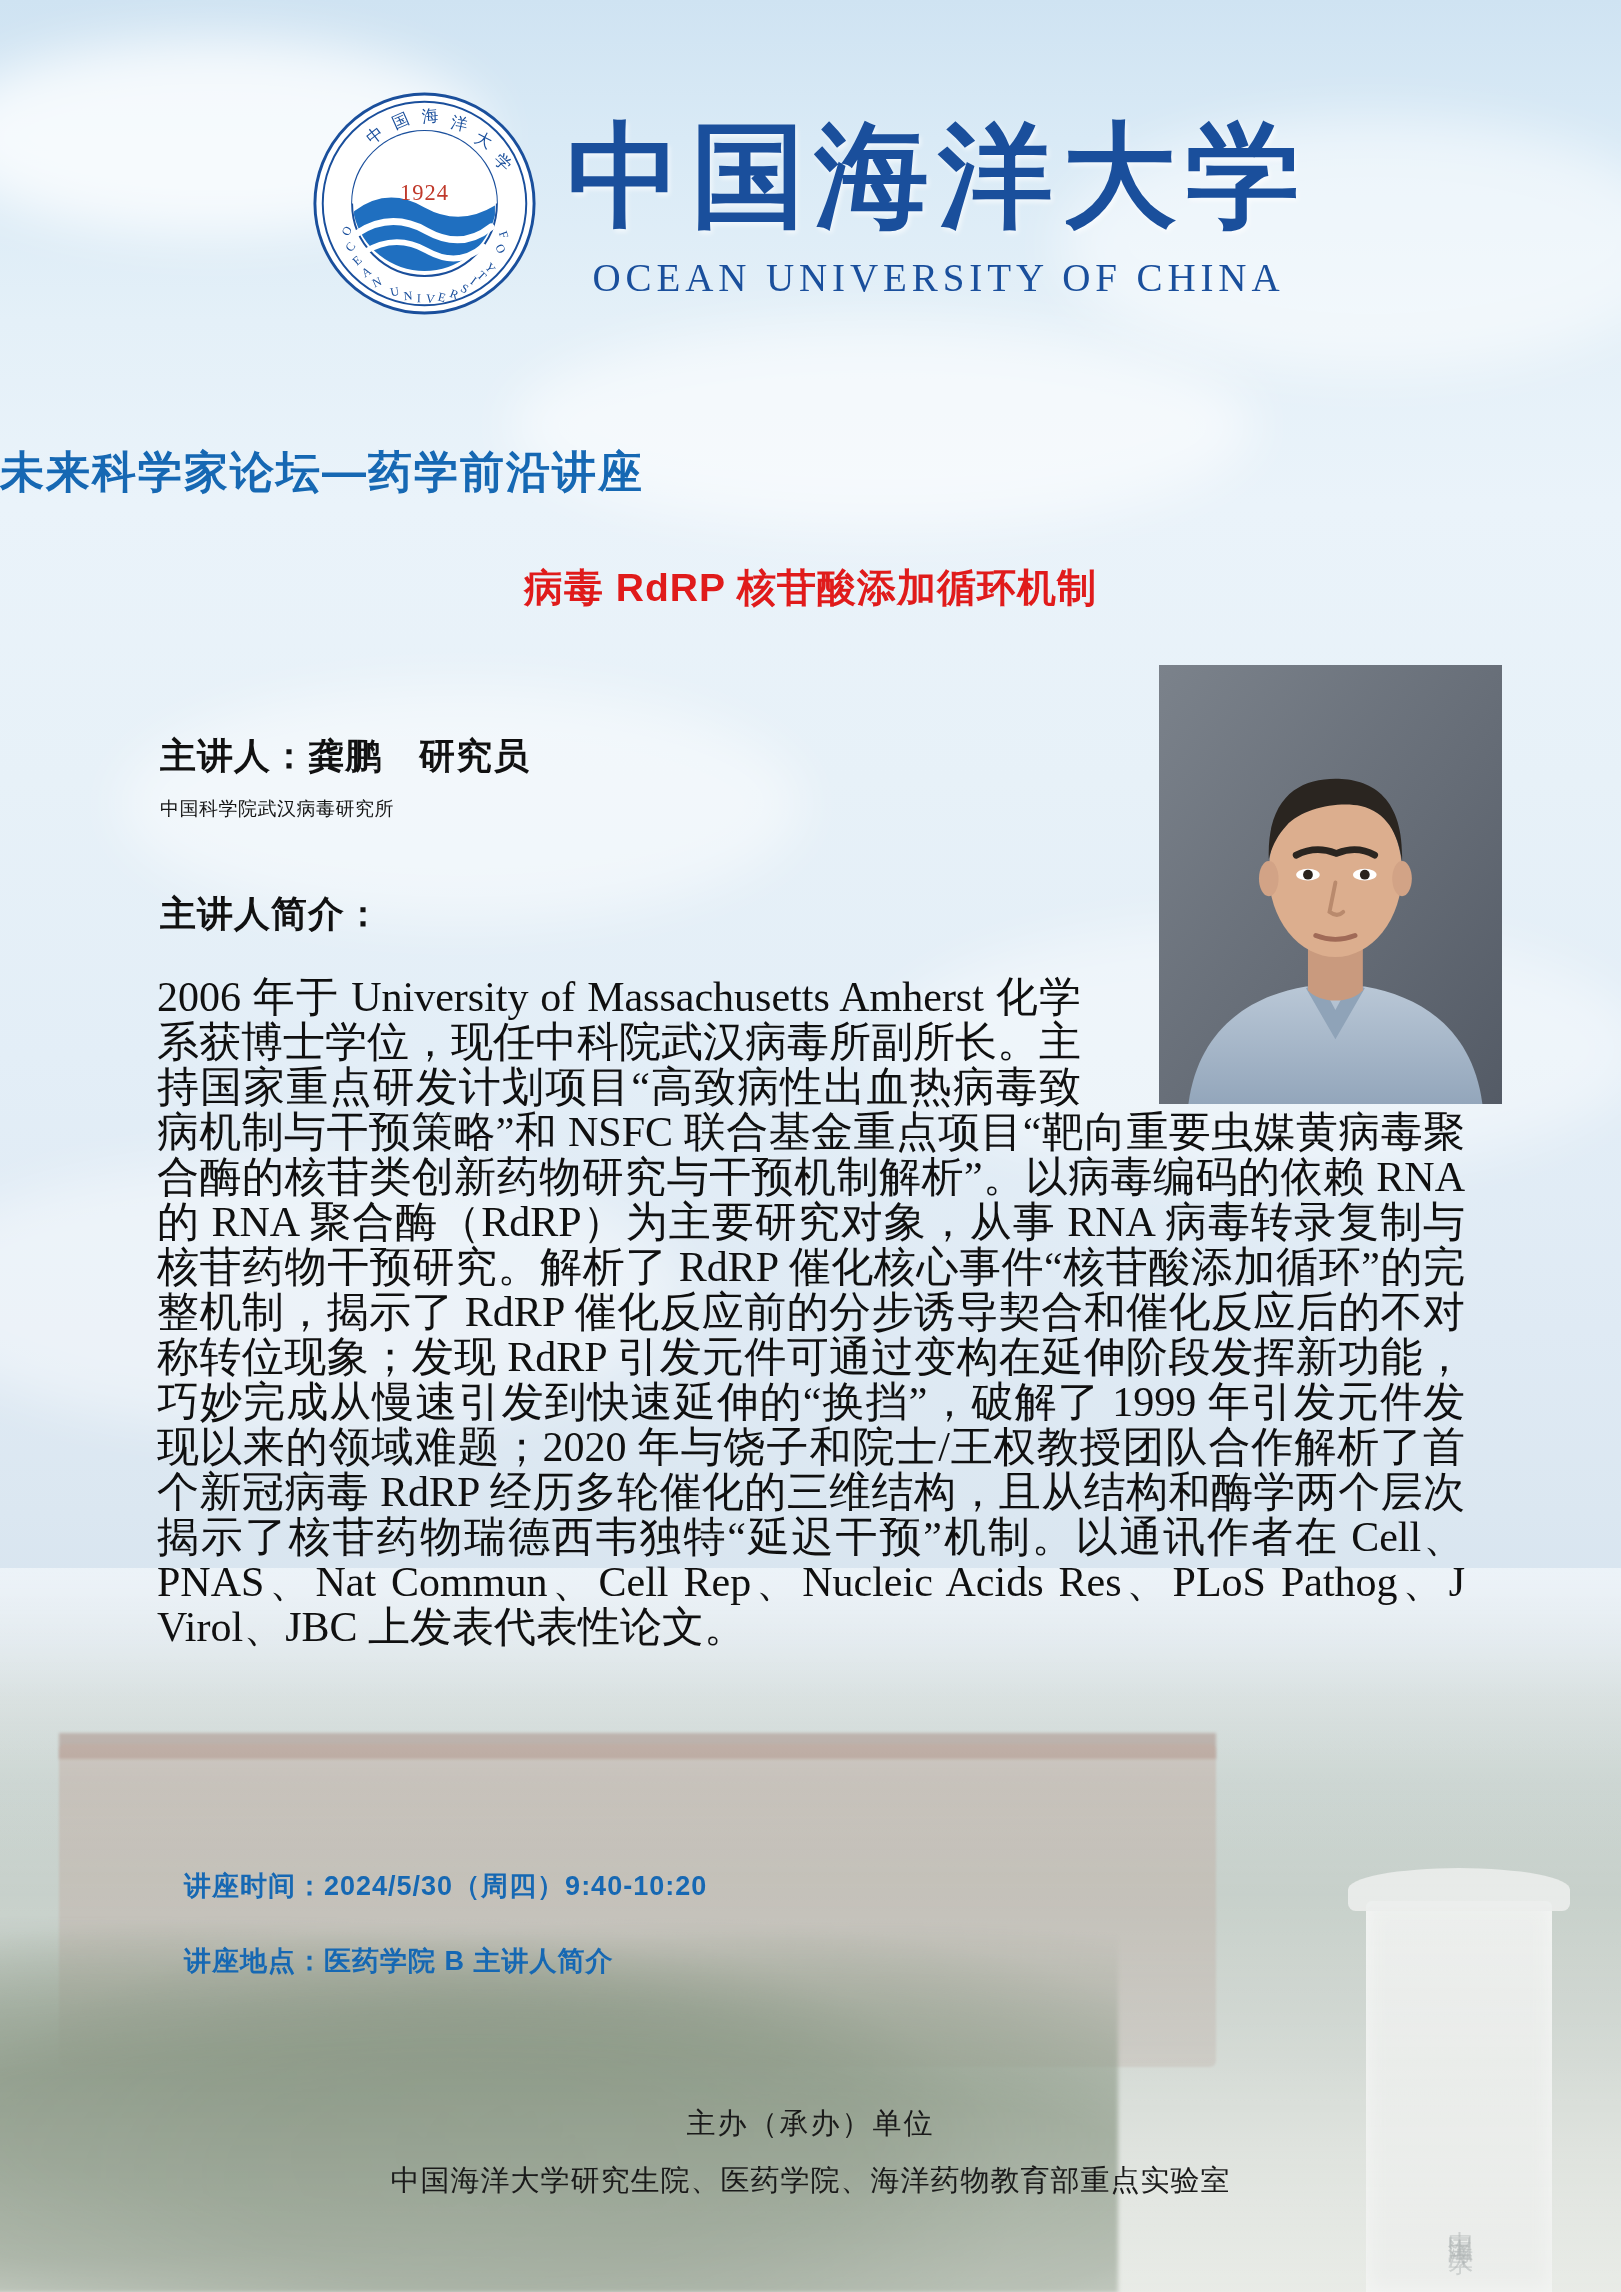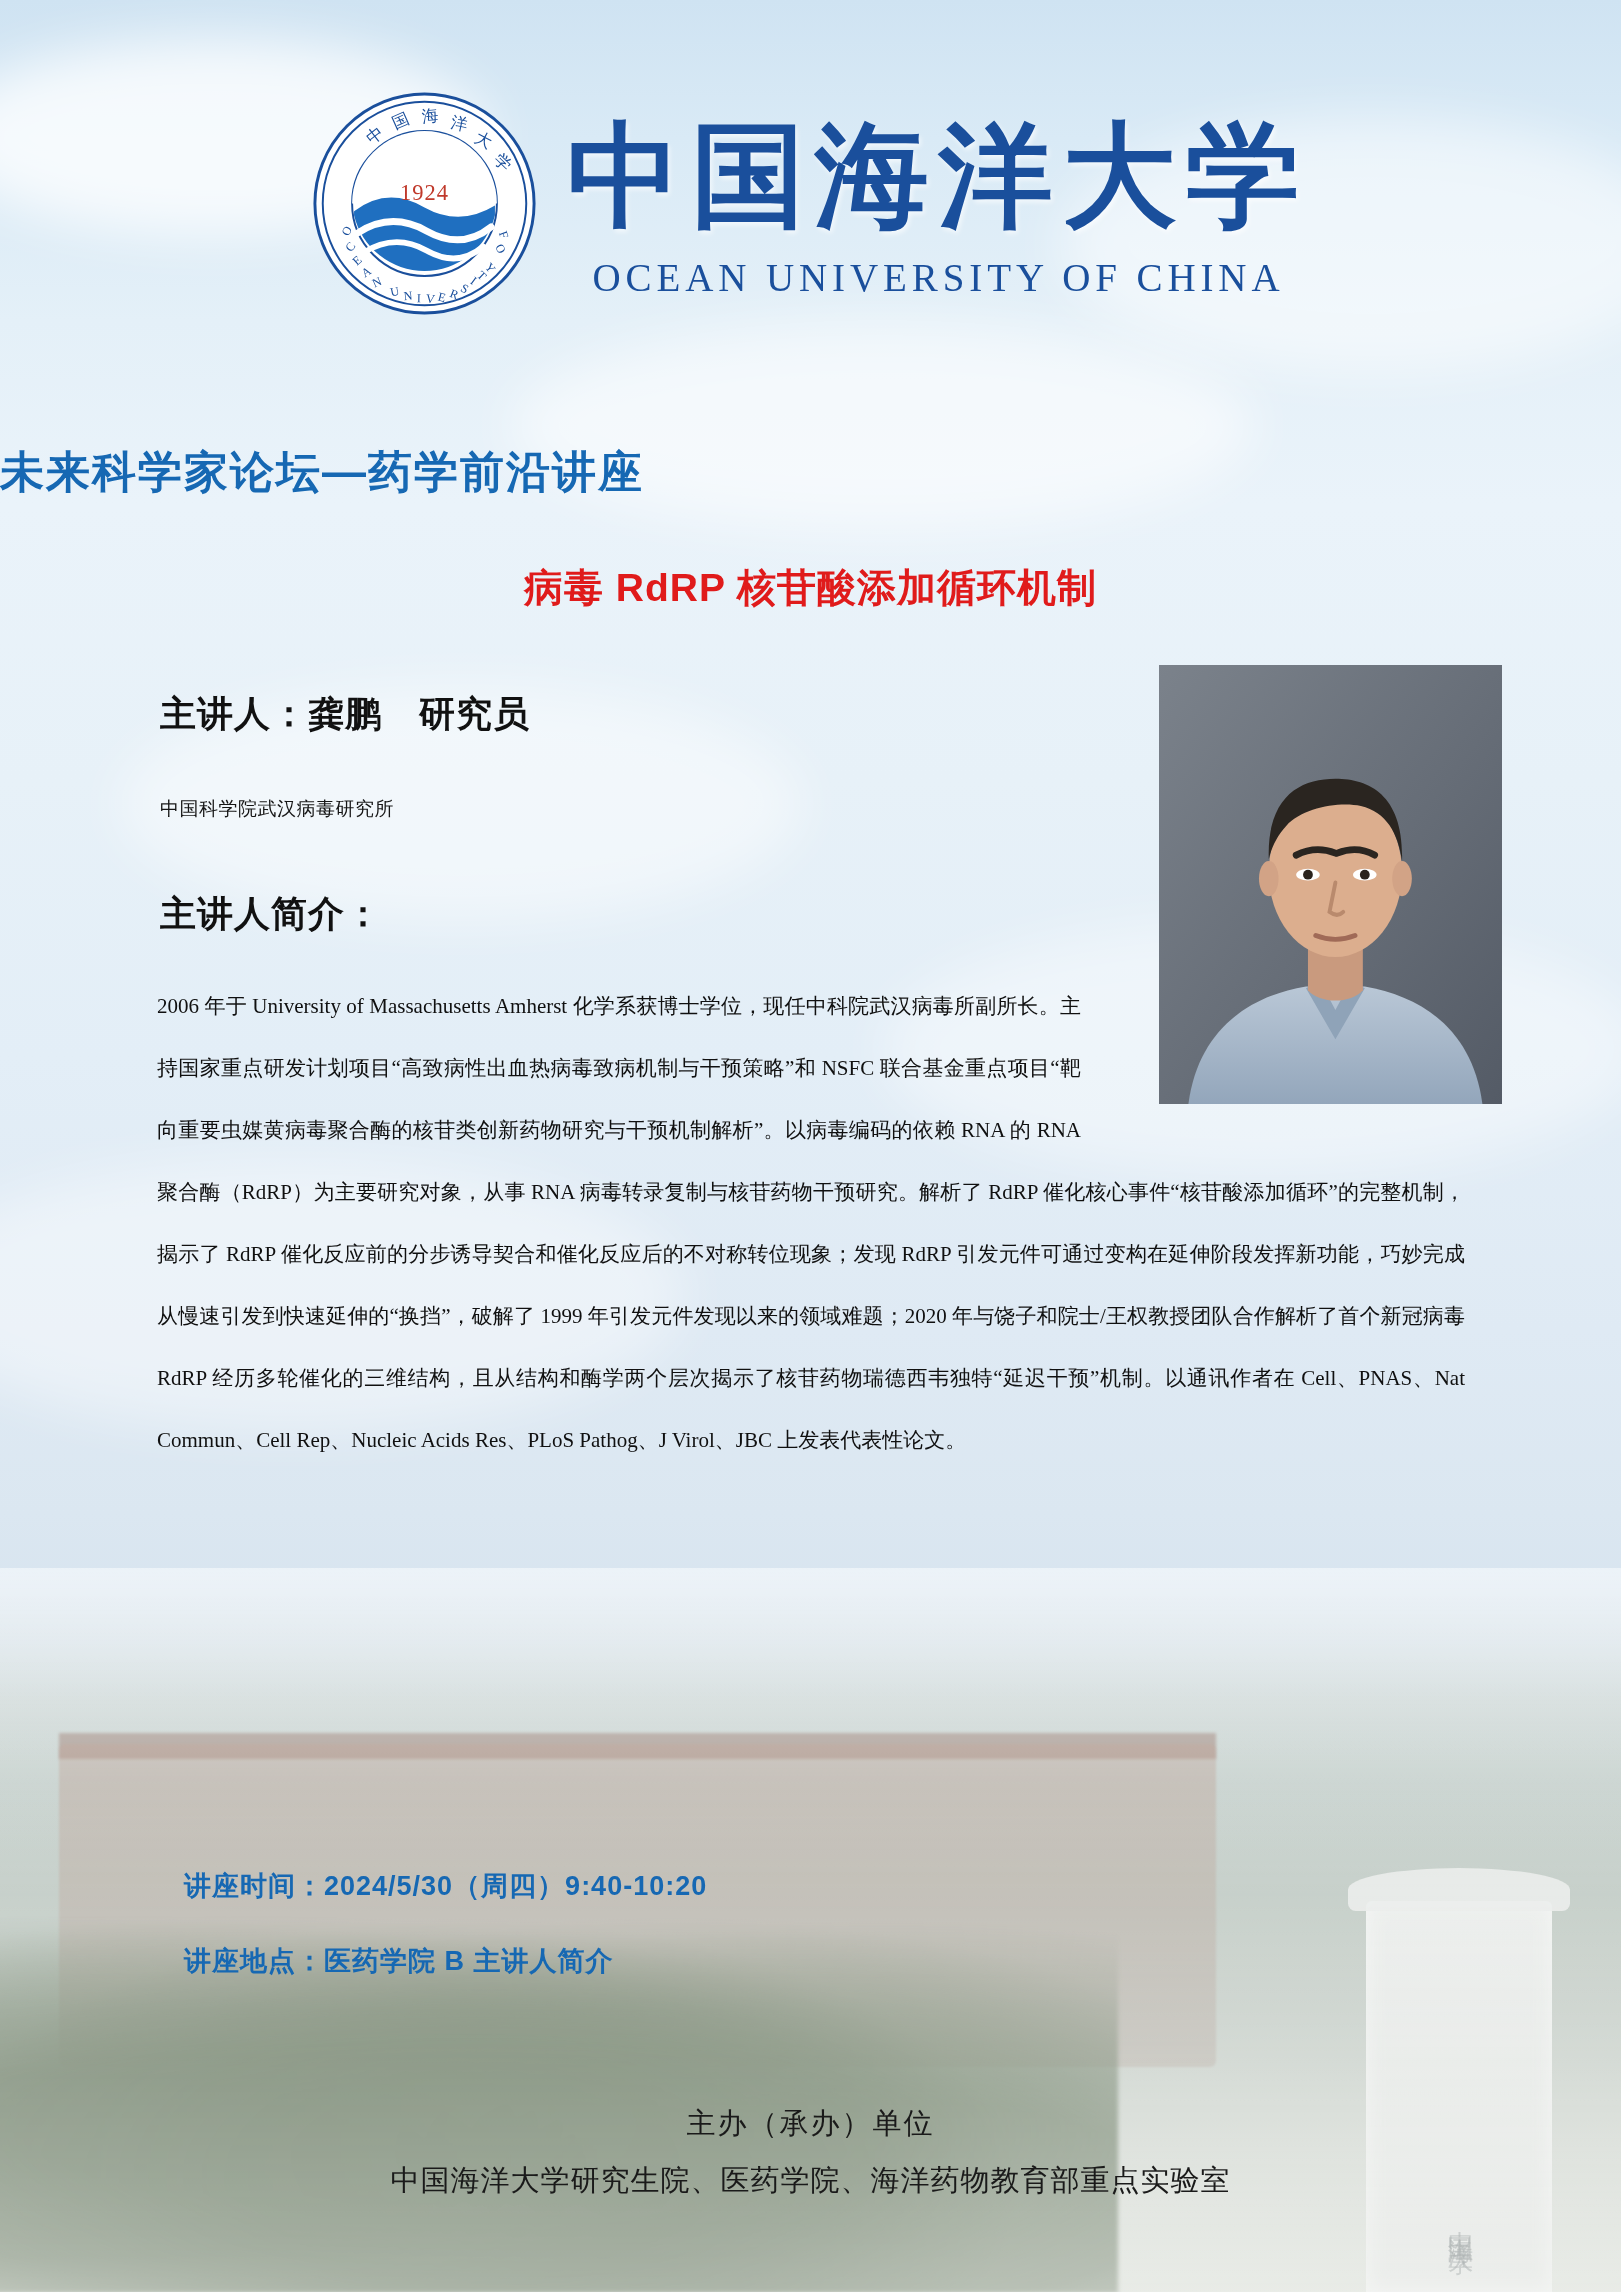--- a/index.html
+++ b/index.html
@@ -200,21 +200,21 @@
     text-align: center;
     font-size: 39px;
     font-weight: bold;
     color: #e01b1b;
     letter-spacing: 1px;
   }
 
   
   .speaker-name {
     position: absolute;
-    top: 690px;
+    top: 732px;
     left: 160px;
     font-size: 36px;
     font-weight: bold;
     color: #111111;
     letter-spacing: 1px;
   }
   .speaker-affil {
     position: absolute;
     top: 796px;
     left: 160px;
@@ -244,22 +244,22 @@
   }
   .portrait svg { display: block; }
 
   
   .bio {
     position: absolute;
     top: 975px;
     left: 157px;
     width: 1308px;
     font-family: "Liberation Serif", serif;
-    font-size: 21px;
-    line-height: 62px;
+    font-size: 42px;
+    line-height: 45px;
     color: #101010;
     text-align: justify;
     text-justify: inter-ideograph;
   }
   .bio p { margin: 0; }
   .bio .wrap-right {
     
     float: right;
     width: 384px;
     height: 127px;

